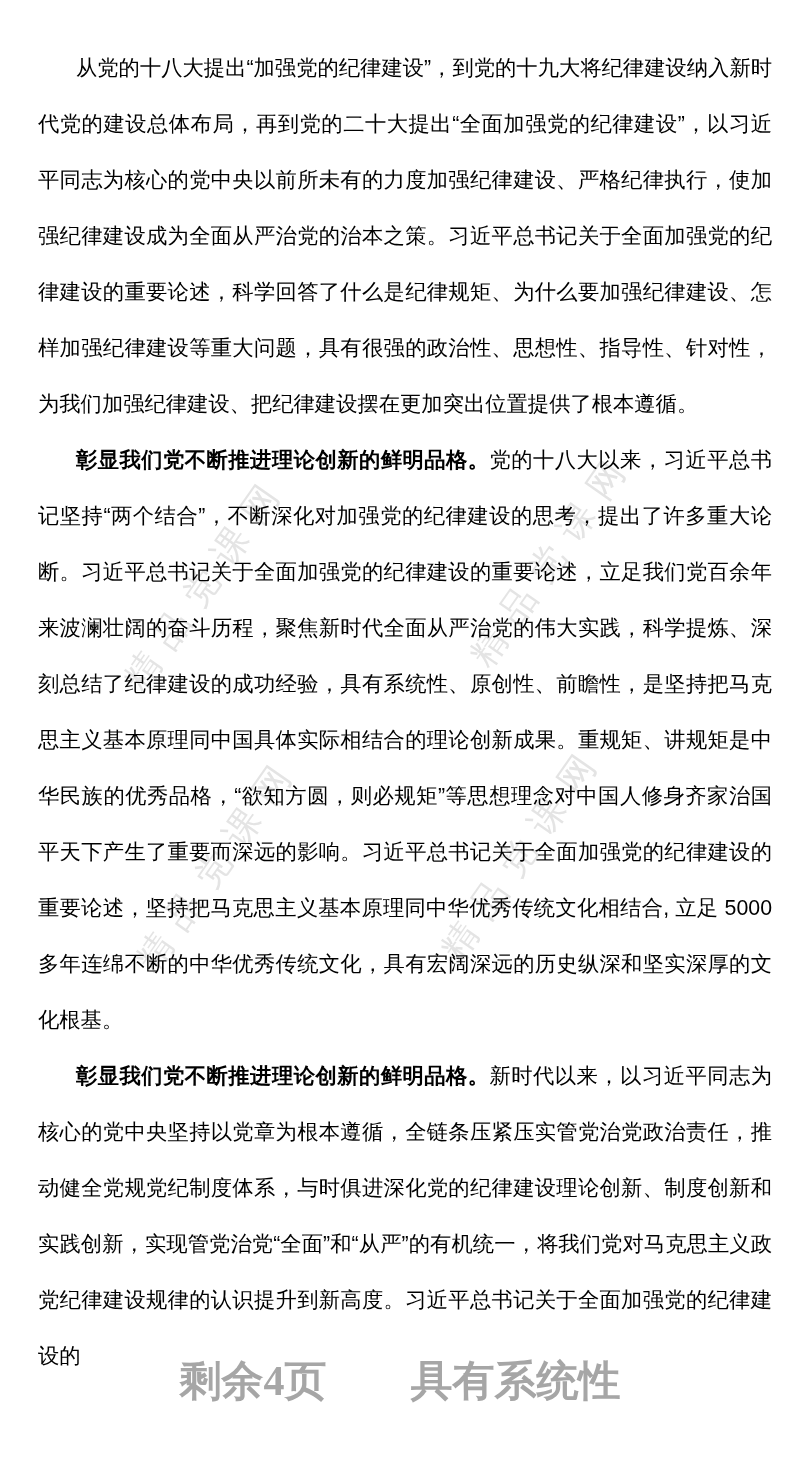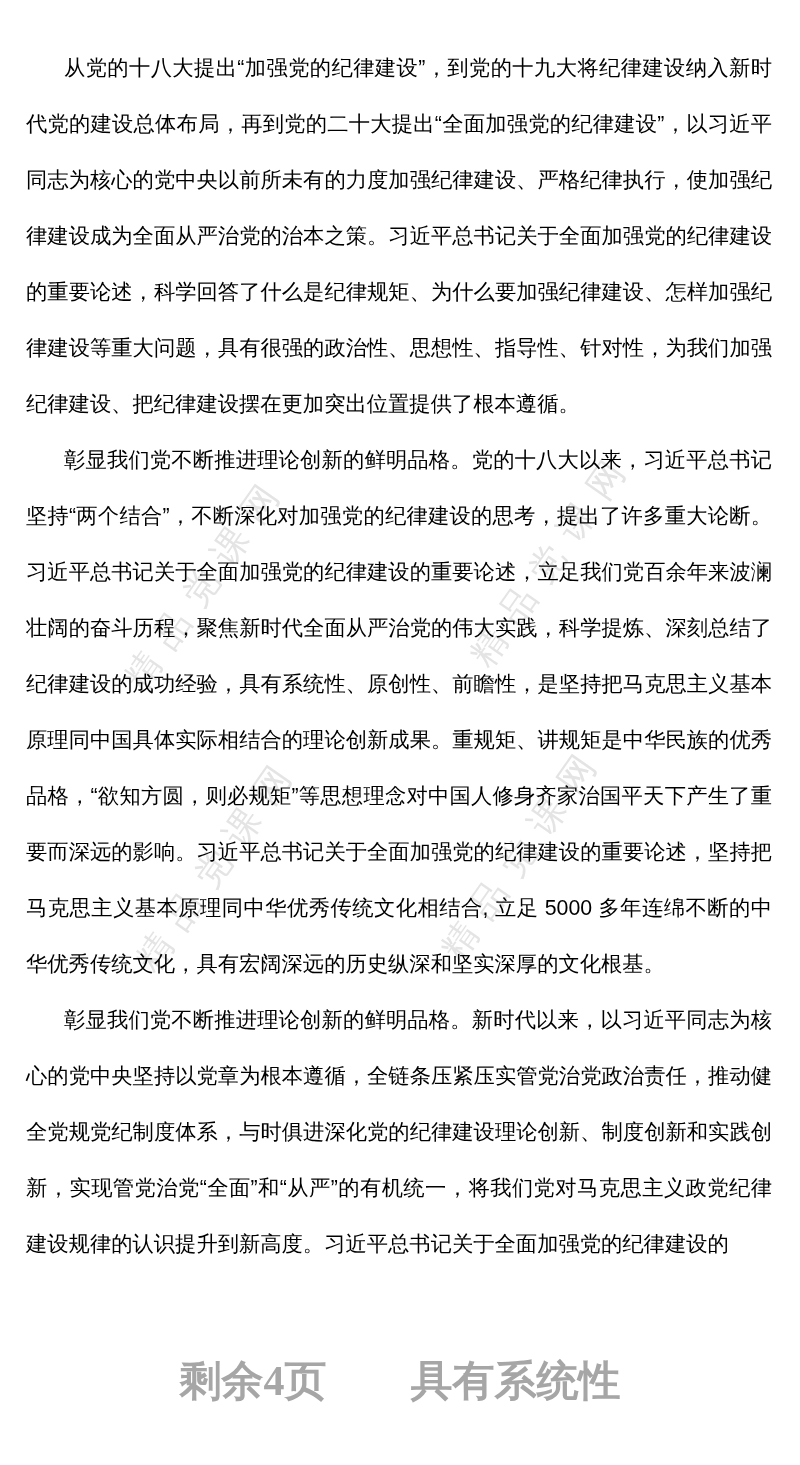--- a/index.html
+++ b/index.html
@@ -27,35 +27,35 @@
     font-size: 36px;
     letter-spacing: 15px;
     white-space: nowrap;
     font-weight: 400;
     transform: translate(-50%, -50%) rotate(-55deg);
     user-select: none;
   }
   
   .content {
     position: absolute;
-    left: 26px;
+    left: 38px;
     right: 28px;
     top: 40px;
     z-index: 1;
   }
   .content p {
     margin: 0;
     font-size: 21.3px;
     line-height: 56px;
     text-align: justify;
     text-indent: 38px;
     word-break: break-all;
   }
   .content p b {
-    font-weight: 400;
+    font-weight: 700;
   }
   
   .footer {
     position: absolute;
     left: 0;
     right: 0;
     top: 1358px;
     z-index: 2;
     display: flex;
     justify-content: center;

